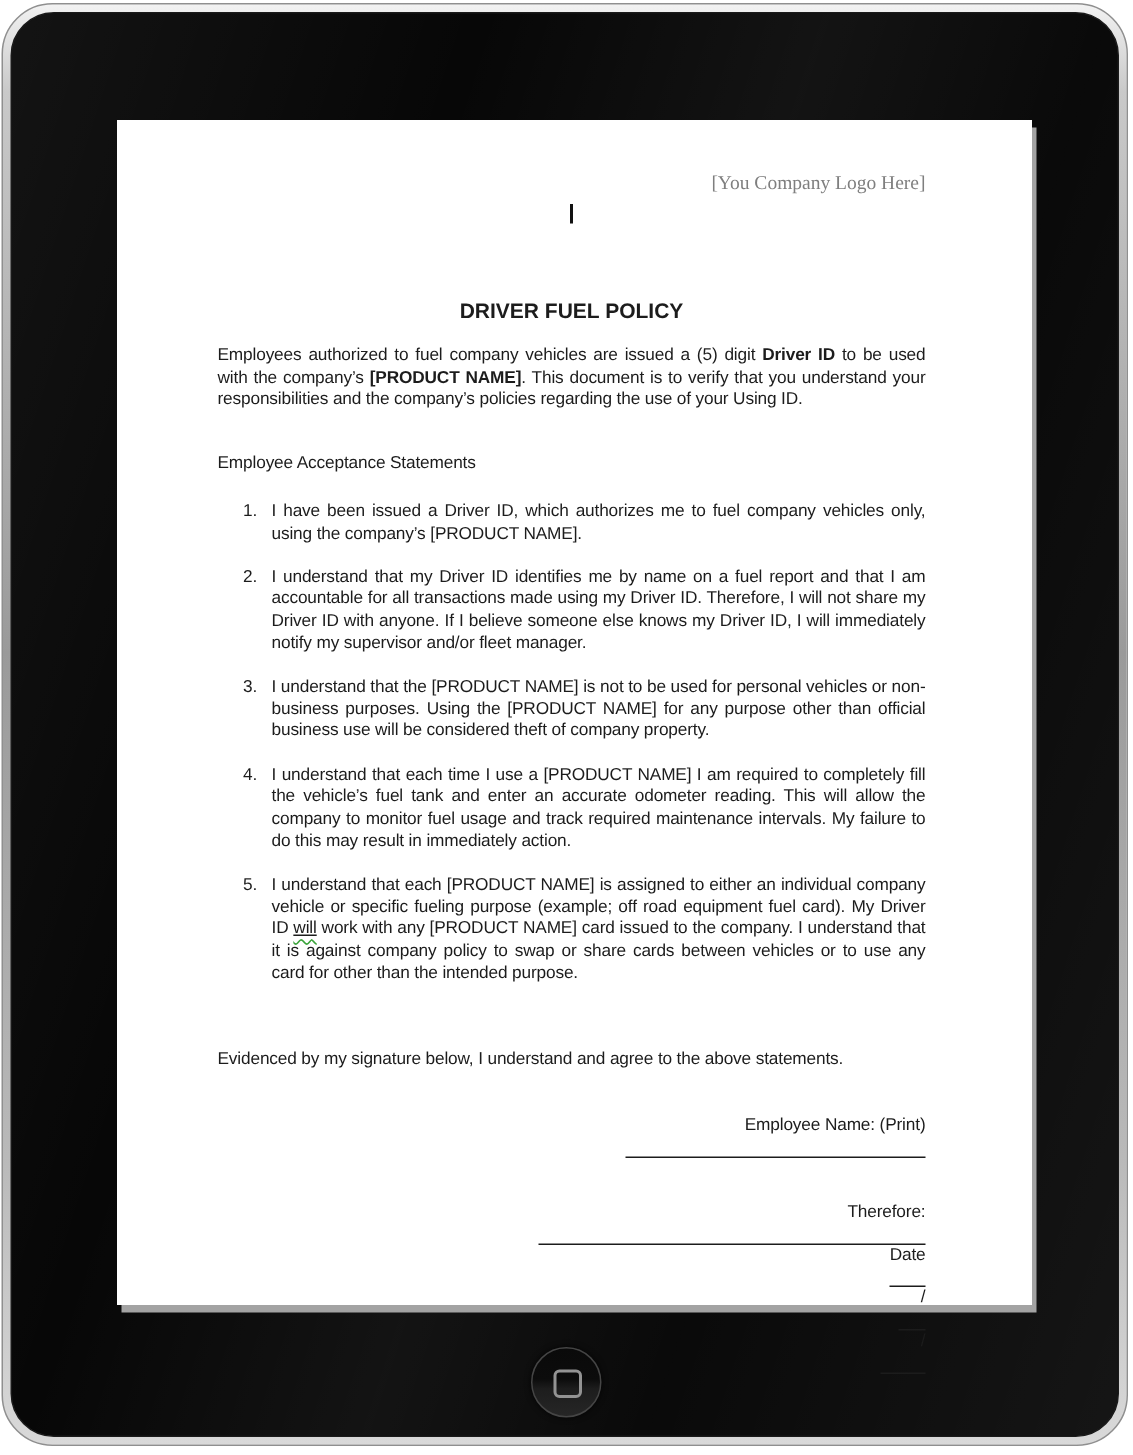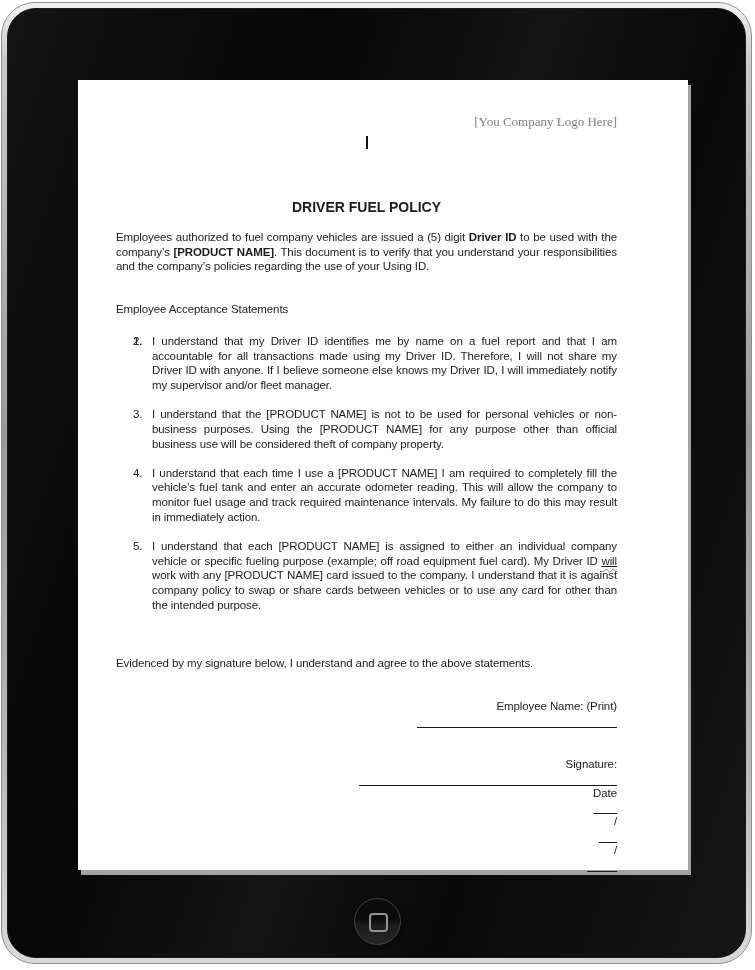--- a/index.html
+++ b/index.html
@@ -22,21 +22,21 @@
                box-sizing:border-box;border:1px solid #454545;cursor:pointer;
                background:linear-gradient(180deg,#0a0a0a 0%,#0c0c0c 45%,#1d1d1d 60%,#262626 100%);
                box-shadow:0 0 4px rgba(0,0,0,0.8);}
   .home-square{position:absolute;left:14px;top:14px;width:15px;height:15px;
                border:2px solid #939393;border-radius:4px;}
 
   
   .screen{position:absolute;left:78px;top:80px;width:610px;height:790px;background:#ffffff;
           box-shadow:3px 5px 0 #a3a3a3;}
   .doc{position:relative;width:100%;height:100%;box-sizing:border-box;
-       padding:0 71px 0 38px;color:#1c1c1c;font-size:11.5px;line-height:14.7px;
+       padding:0 71px 0 67px;color:#1c1c1c;font-size:11.5px;line-height:14.7px;
        letter-spacing:-0.1px;}
 
   .logo-line{margin-top:34px;text-align:right;font-family:"Liberation Serif", serif;
              font-size:13px;line-height:15px;color:#7f7f7f;letter-spacing:0;}
   .cursor-row{margin-top:7px;height:15px;text-align:center;}
   .cursor-bar{display:inline-block;width:2px;height:13px;background:#111;vertical-align:top;}
   .doc-title{height:16px;line-height:16px;text-align:center;font-weight:bold;font-size:14px;letter-spacing:0;margin-top:48px;}
 
   .intro{margin-top:15px;text-align:justify;}
   .section-heading{margin-top:28px;}
@@ -87,20 +87,21 @@
 
       <div class="doc-title">DRIVER FUEL POLICY</div>
 
       <div class="intro"><span>Employees authorized to fuel company vehicles are issued a (5) digit </span><span class="bold">Driver ID</span><span> to be used with the company’s </span><span class="bold">[PRODUCT NAME]</span><span>. This document is to verify that you understand your responsibilities and the company’s policies regarding the use of your Using ID.</span></div>
 
       <div class="section-heading">Employee Acceptance Statements</div>
 
       <ol class="stmts">
         <li>
           <span class="num">1.</span>
+          <span>I have been issued a Driver ID, which authorizes me to fuel company vehicles only, using the company’s [PRODUCT NAME].</span>
         </li>
         <li>
           <span class="num">2.</span>
           <span>I understand that my Driver ID identifies me by name on a fuel report and that I am accountable for all transactions made using my Driver ID. Therefore, I will not share my Driver ID with anyone. If I believe someone else knows my Driver ID, I will immediately notify my supervisor and/or fleet manager.</span>
         </li>
         <li>
           <span class="num">3.</span>
           <span>I understand that the [PRODUCT NAME] is not to be used for personal vehicles or non-business purposes. Using the [PRODUCT NAME] for any purpose other than official business use will be considered theft of company property.</span>
         </li>
         <li>
@@ -114,21 +115,21 @@
       </ol>
 
       <div class="evidence">Evidenced by my signature below, I understand and agree to the above statements.</div>
 
       <div class="form-row name-row">
         <span>Employee Name: (Print)</span>
         <span class="blank blank-name"></span>
       </div>
 
       <div class="form-row sig-row">
-        <span>Signature:</span>
+        <span>Therefore:</span>
         <span class="blank blank-sig"></span>
         <span>Date</span>
         <span class="blank blank-d1"></span>
         <span class="slash">/</span>
         <span class="blank blank-d2"></span>
         <span class="slash">/</span>
         <span class="blank blank-d3"></span>
       </div>
 
     </div>

